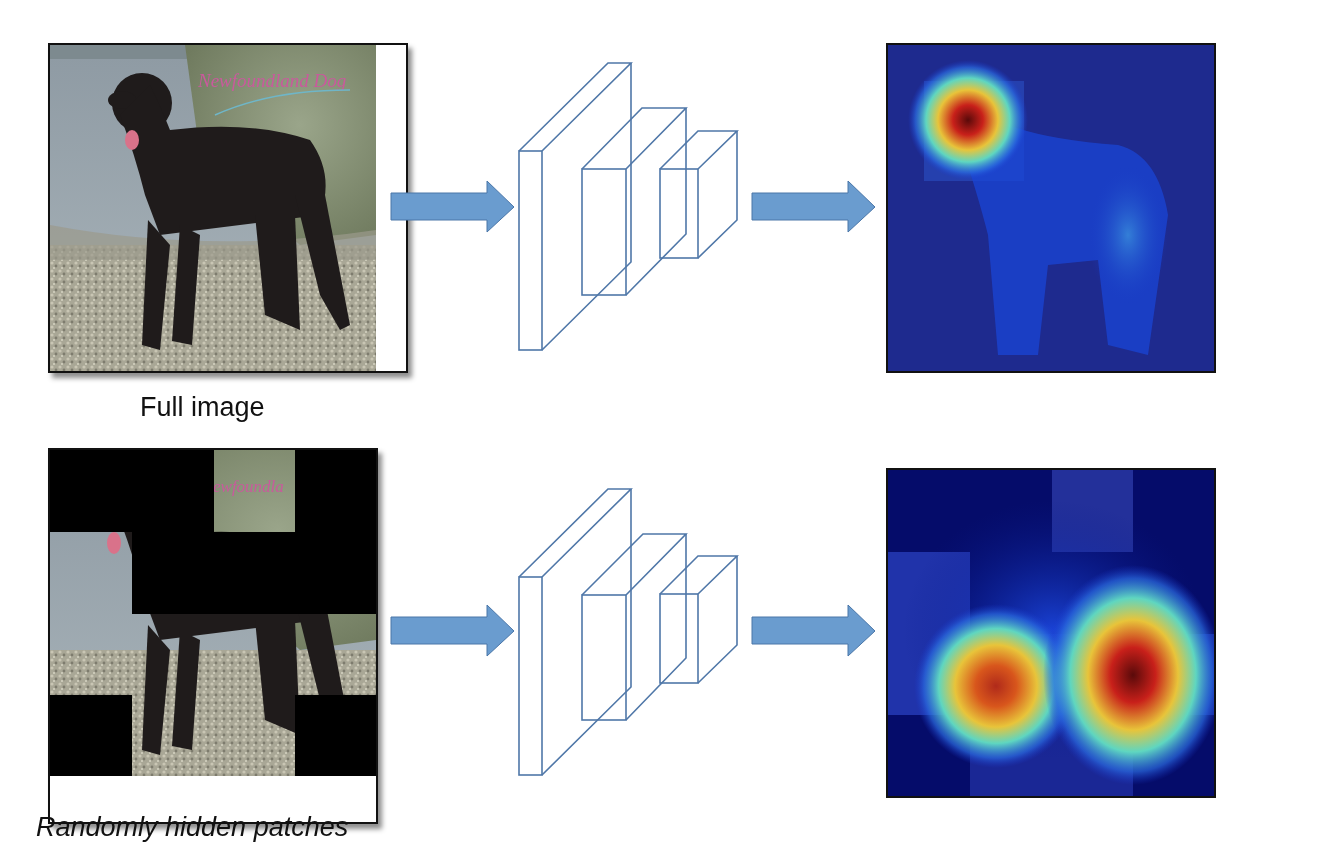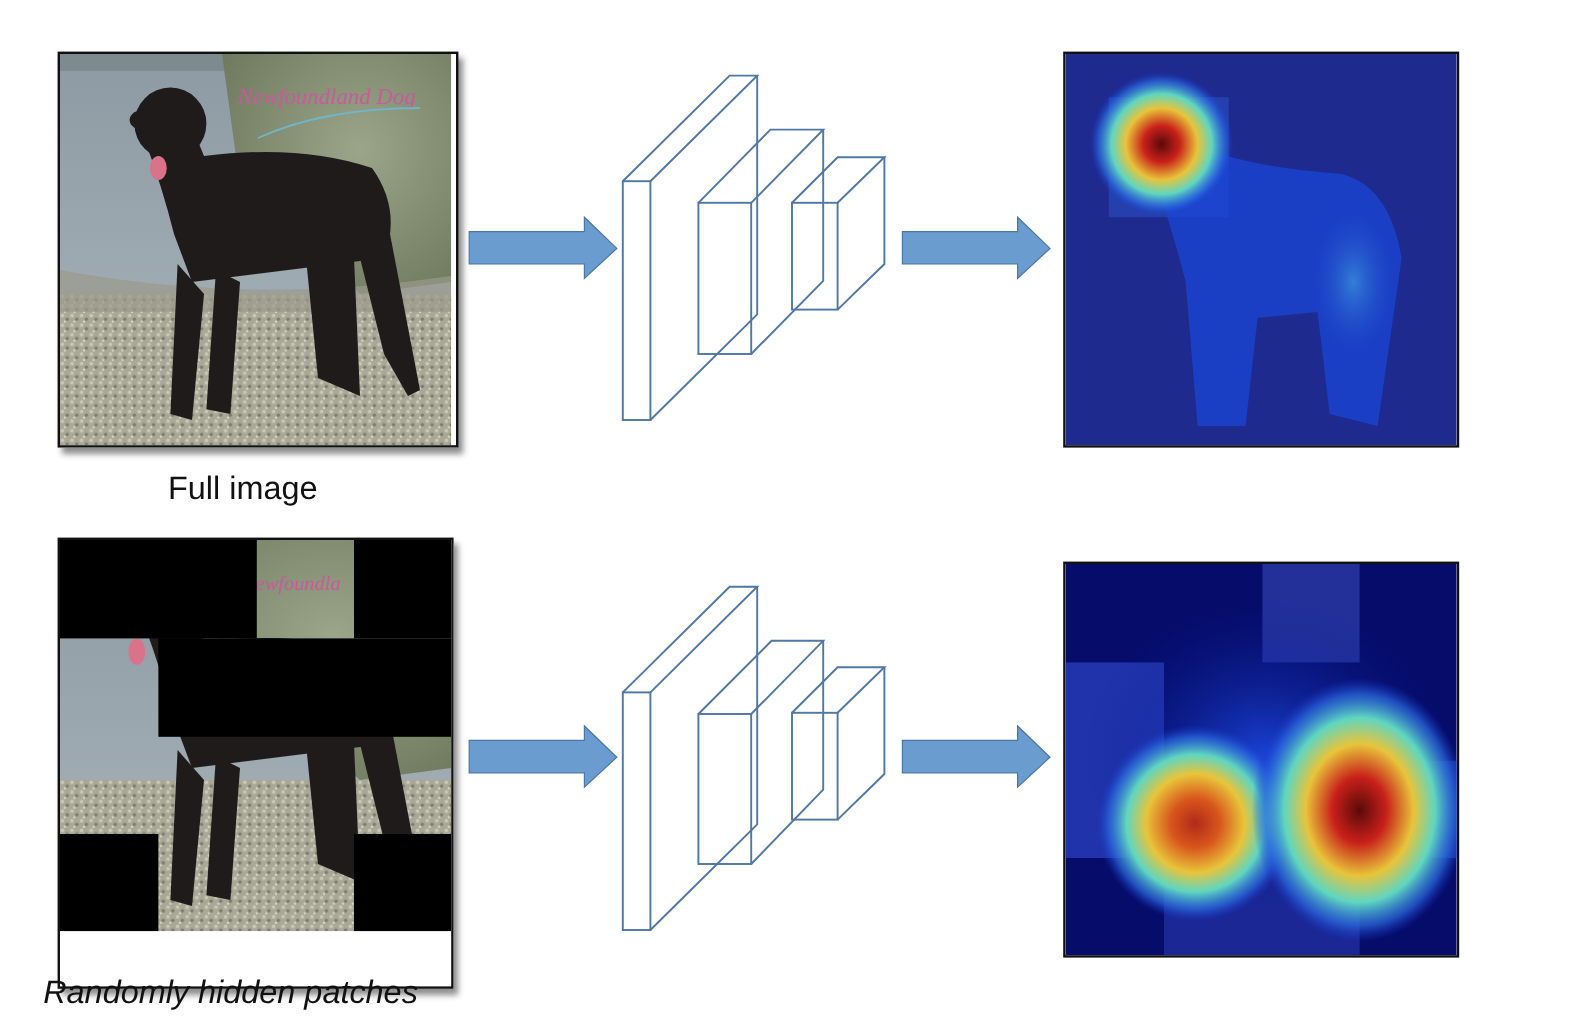--- a/index.html
+++ b/index.html
@@ -6,21 +6,21 @@
   body { width:1322px; height:856px; position:relative; overflow:hidden;
          font-family:"Liberation Sans", "DejaVu Sans", sans-serif; }
   .frame { position:absolute; border:2px solid #111; box-sizing:border-box;
            box-shadow: 4px 5px 5px rgba(0,0,0,0.45); overflow:hidden; }
   .caption { position:absolute; font-size:27px; color:#111; white-space:nowrap;text-align:right; }
   svg { position:absolute; left:0; top:0; }
 </style>
 </head>
 <body>
 
-<div class="frame" style="left:48px; top:43px; width:334px; height:330px;">
+<div class="frame" style="left:48px; top:43px; width:360px; height:330px;">
   <svg width="326" height="326" viewBox="0 0 326 326">
     <defs>
       <linearGradient id="sea1" x1="0" y1="0" x2="0" y2="1">
         <stop offset="0" stop-color="#8e9aa3"></stop>
         <stop offset="1" stop-color="#aab5bb"></stop>
       </linearGradient>
       <radialGradient id="rock1" cx="0.6" cy="0.4" r="0.7">
         <stop offset="0" stop-color="#9aa58a"></stop>
         <stop offset="1" stop-color="#6f7a5e"></stop>
       </radialGradient>

